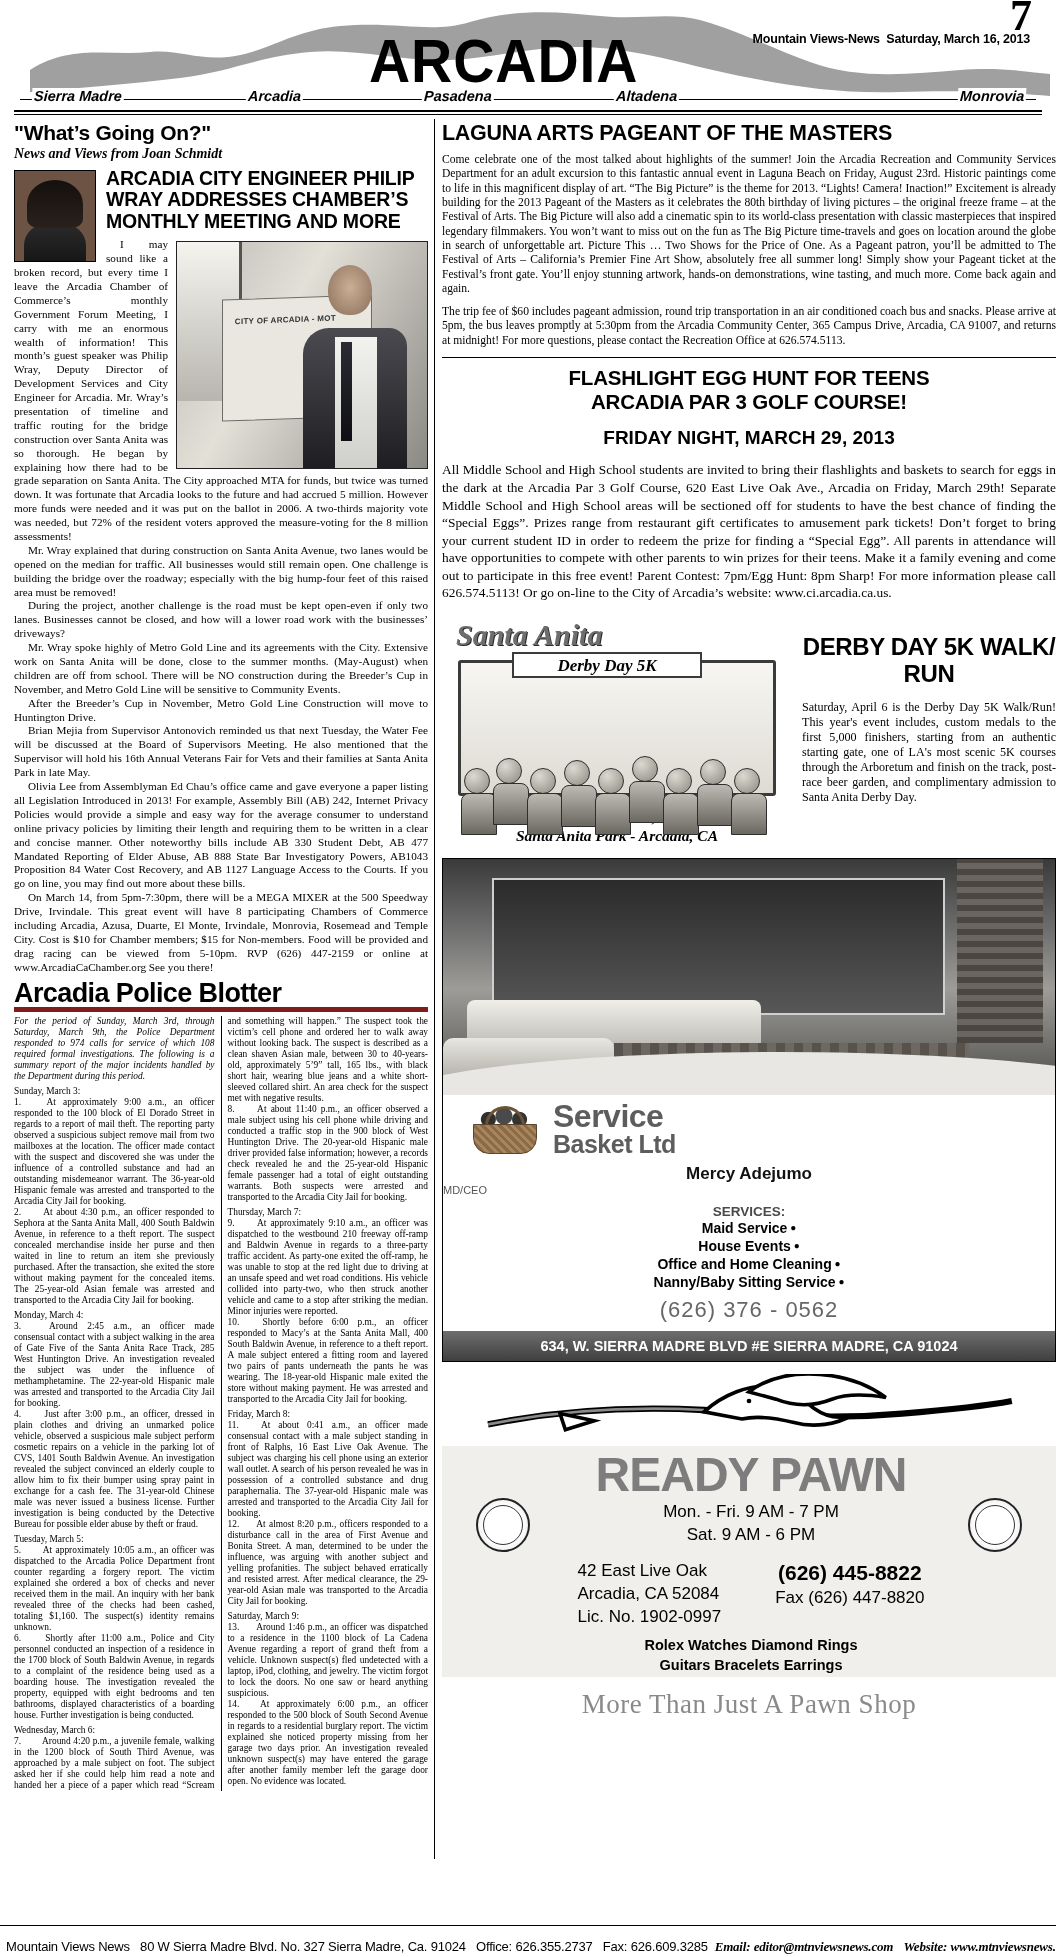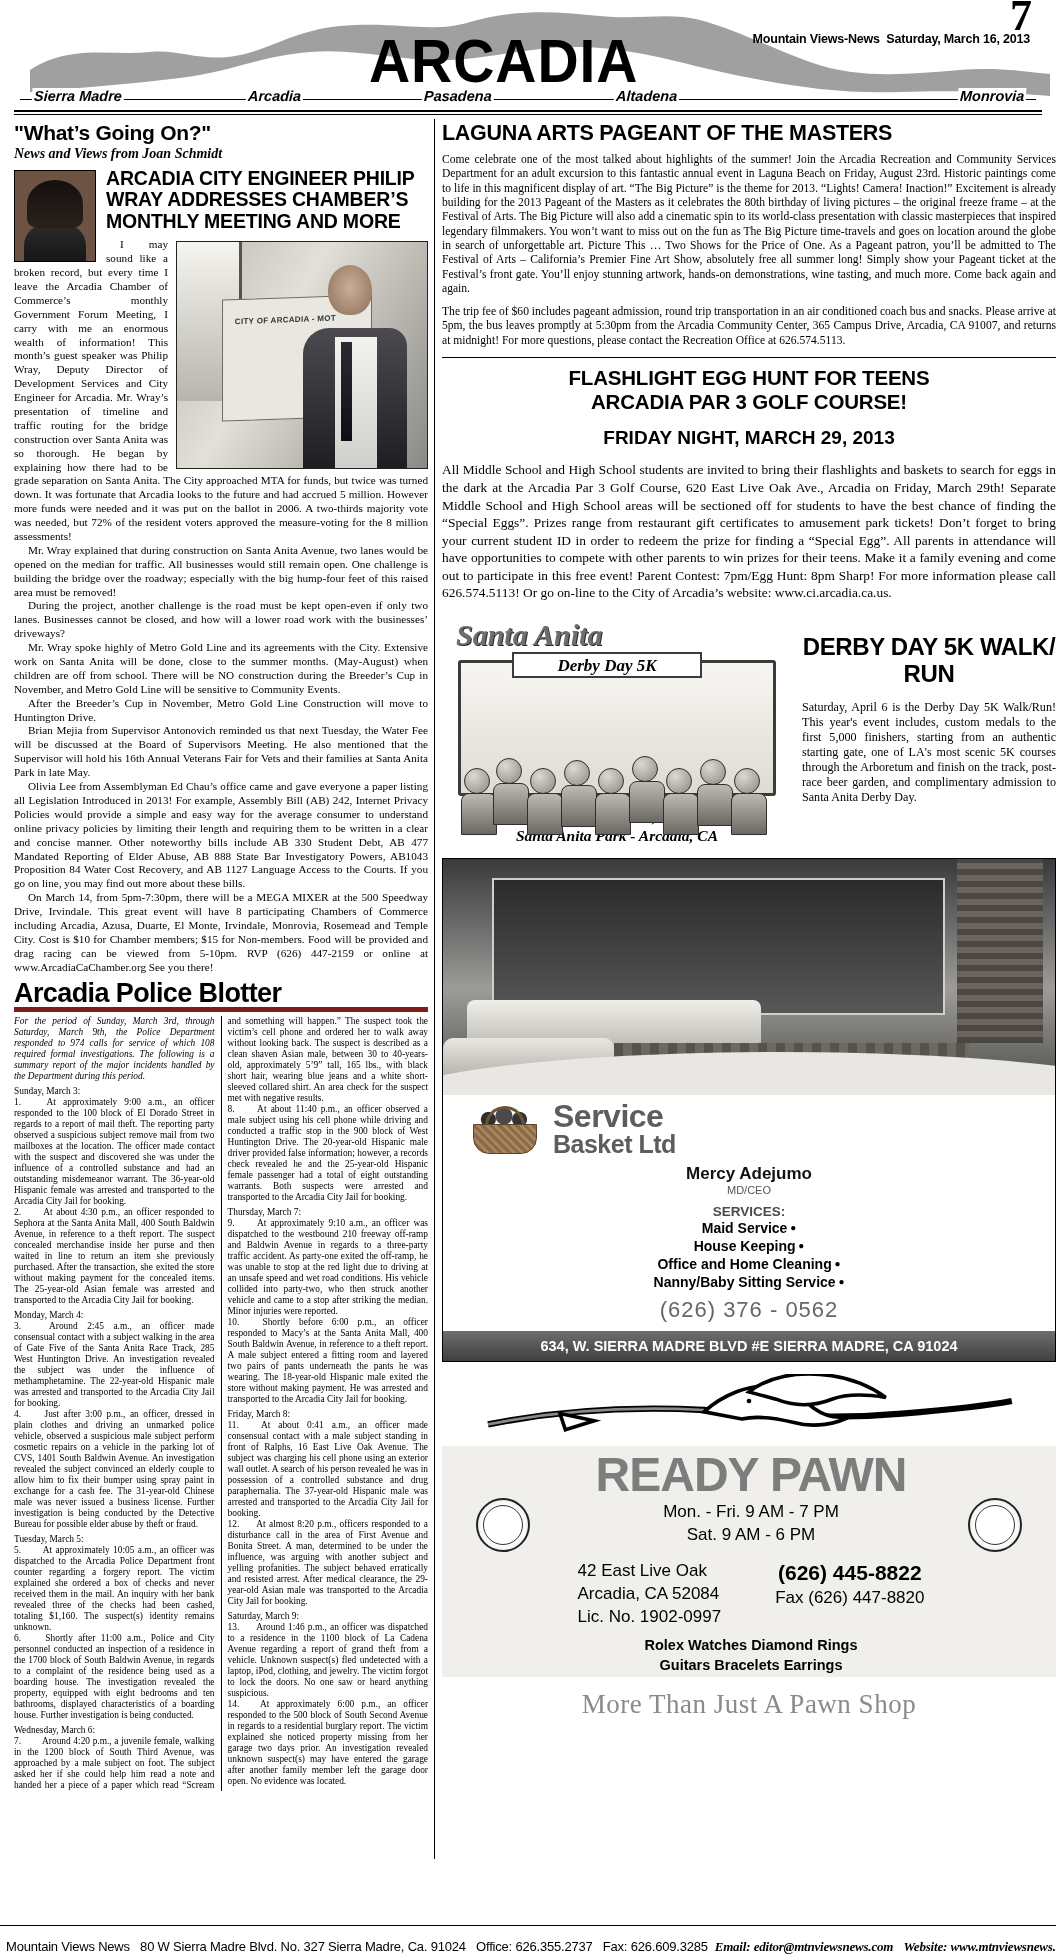--- a/index.html
+++ b/index.html
@@ -303,21 +303,21 @@
   .svc-name {
     font-family:"Liberation Sans", sans-serif;
     font-weight:700; font-size:32px; line-height:0.96; color:#5d5d5d;
     letter-spacing:-0.5px;
   }
   .svc-name .l2 { font-size:25px; display:block; }
   .svc-ceo {
     text-align:center; font-family:"Liberation Sans", sans-serif;
     font-weight:700; font-size:17px; margin-top:8px; color:#111;
   }
-  .svc-md { text-align:center; font-family:"Liberation Sans", sans-serif; font-size:11px; color:#555; }
+  .svc-md { text-align:left; font-family:"Liberation Sans", sans-serif; font-size:11px; color:#555; }
   .svc-services-title {
     text-align:center; font-family:"Liberation Sans", sans-serif;
     font-weight:700; font-size:13.5px; color:#4a4a4a; margin-top:8px;
   }
   .svc-list { text-align:center; font-family:"Liberation Sans", sans-serif; font-weight:700; font-size:14px; line-height:1.3; }
   .svc-list span::after { content:" \25CF"; font-size:10px; vertical-align:2px; }
   .svc-phone {
     text-align:center; font-family:"Liberation Sans", sans-serif;
     font-size:22px; color:#666; margin:6px 0 8px 0; letter-spacing:1px;
   }
@@ -521,21 +521,21 @@
             <div class="svc-name">
               <span>Service</span>
               <span class="l2">Basket Ltd</span>
             </div>
           </div>
           <div class="svc-ceo">Mercy Adejumo</div>
           <div class="svc-md">MD/CEO</div>
           <div class="svc-services-title">SERVICES:</div>
           <div class="svc-list">
             <span>Maid Service</span><br>
-            <span>House Keeping</span><br>
+            <span>House Events</span><br>
             <span>Office and Home Cleaning</span><br>
             <span>Nanny/Baby Sitting Service</span>
           </div>
           <div class="svc-phone">(626) 376 - 0562</div>
           <div class="svc-addr">634, W. SIERRA MADRE BLVD #E SIERRA MADRE, CA 91024</div>
         </div>
 
         <div class="pawn-wrap">
           <div class="pawn-bird">
             <svg viewBox="0 0 600 80" width="100%" height="72" preserveAspectRatio="xMidYMid meet">

